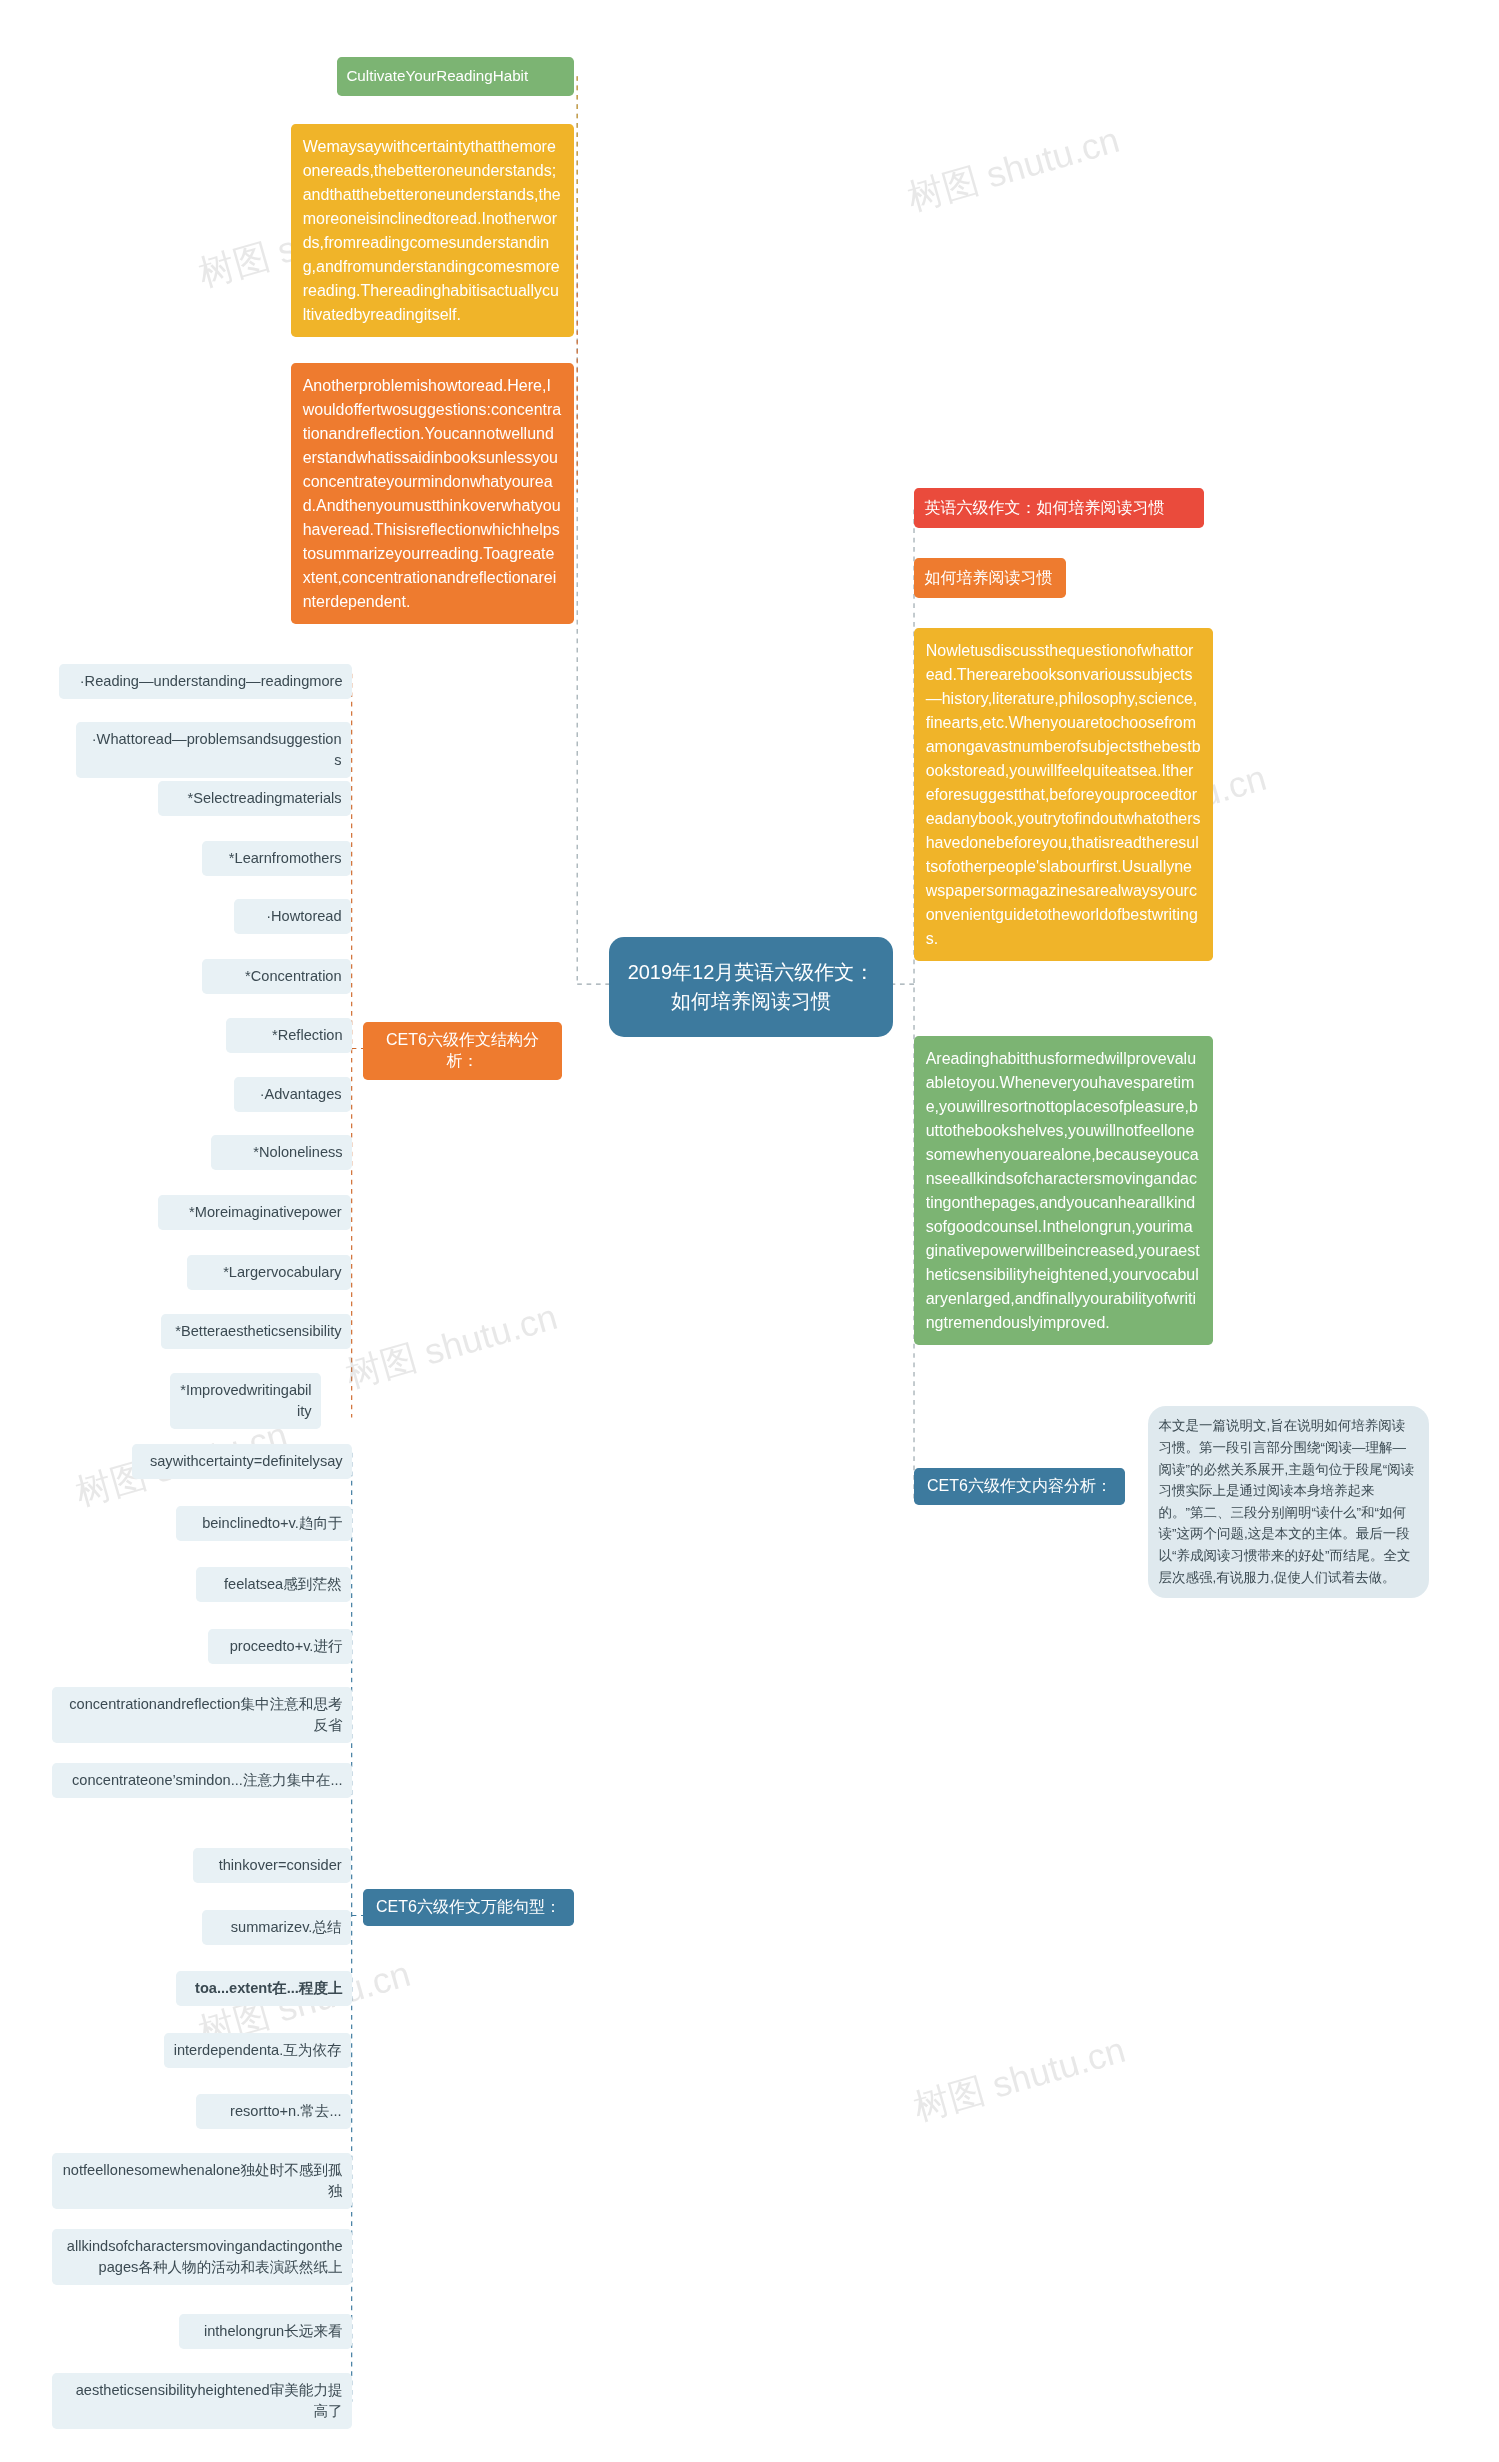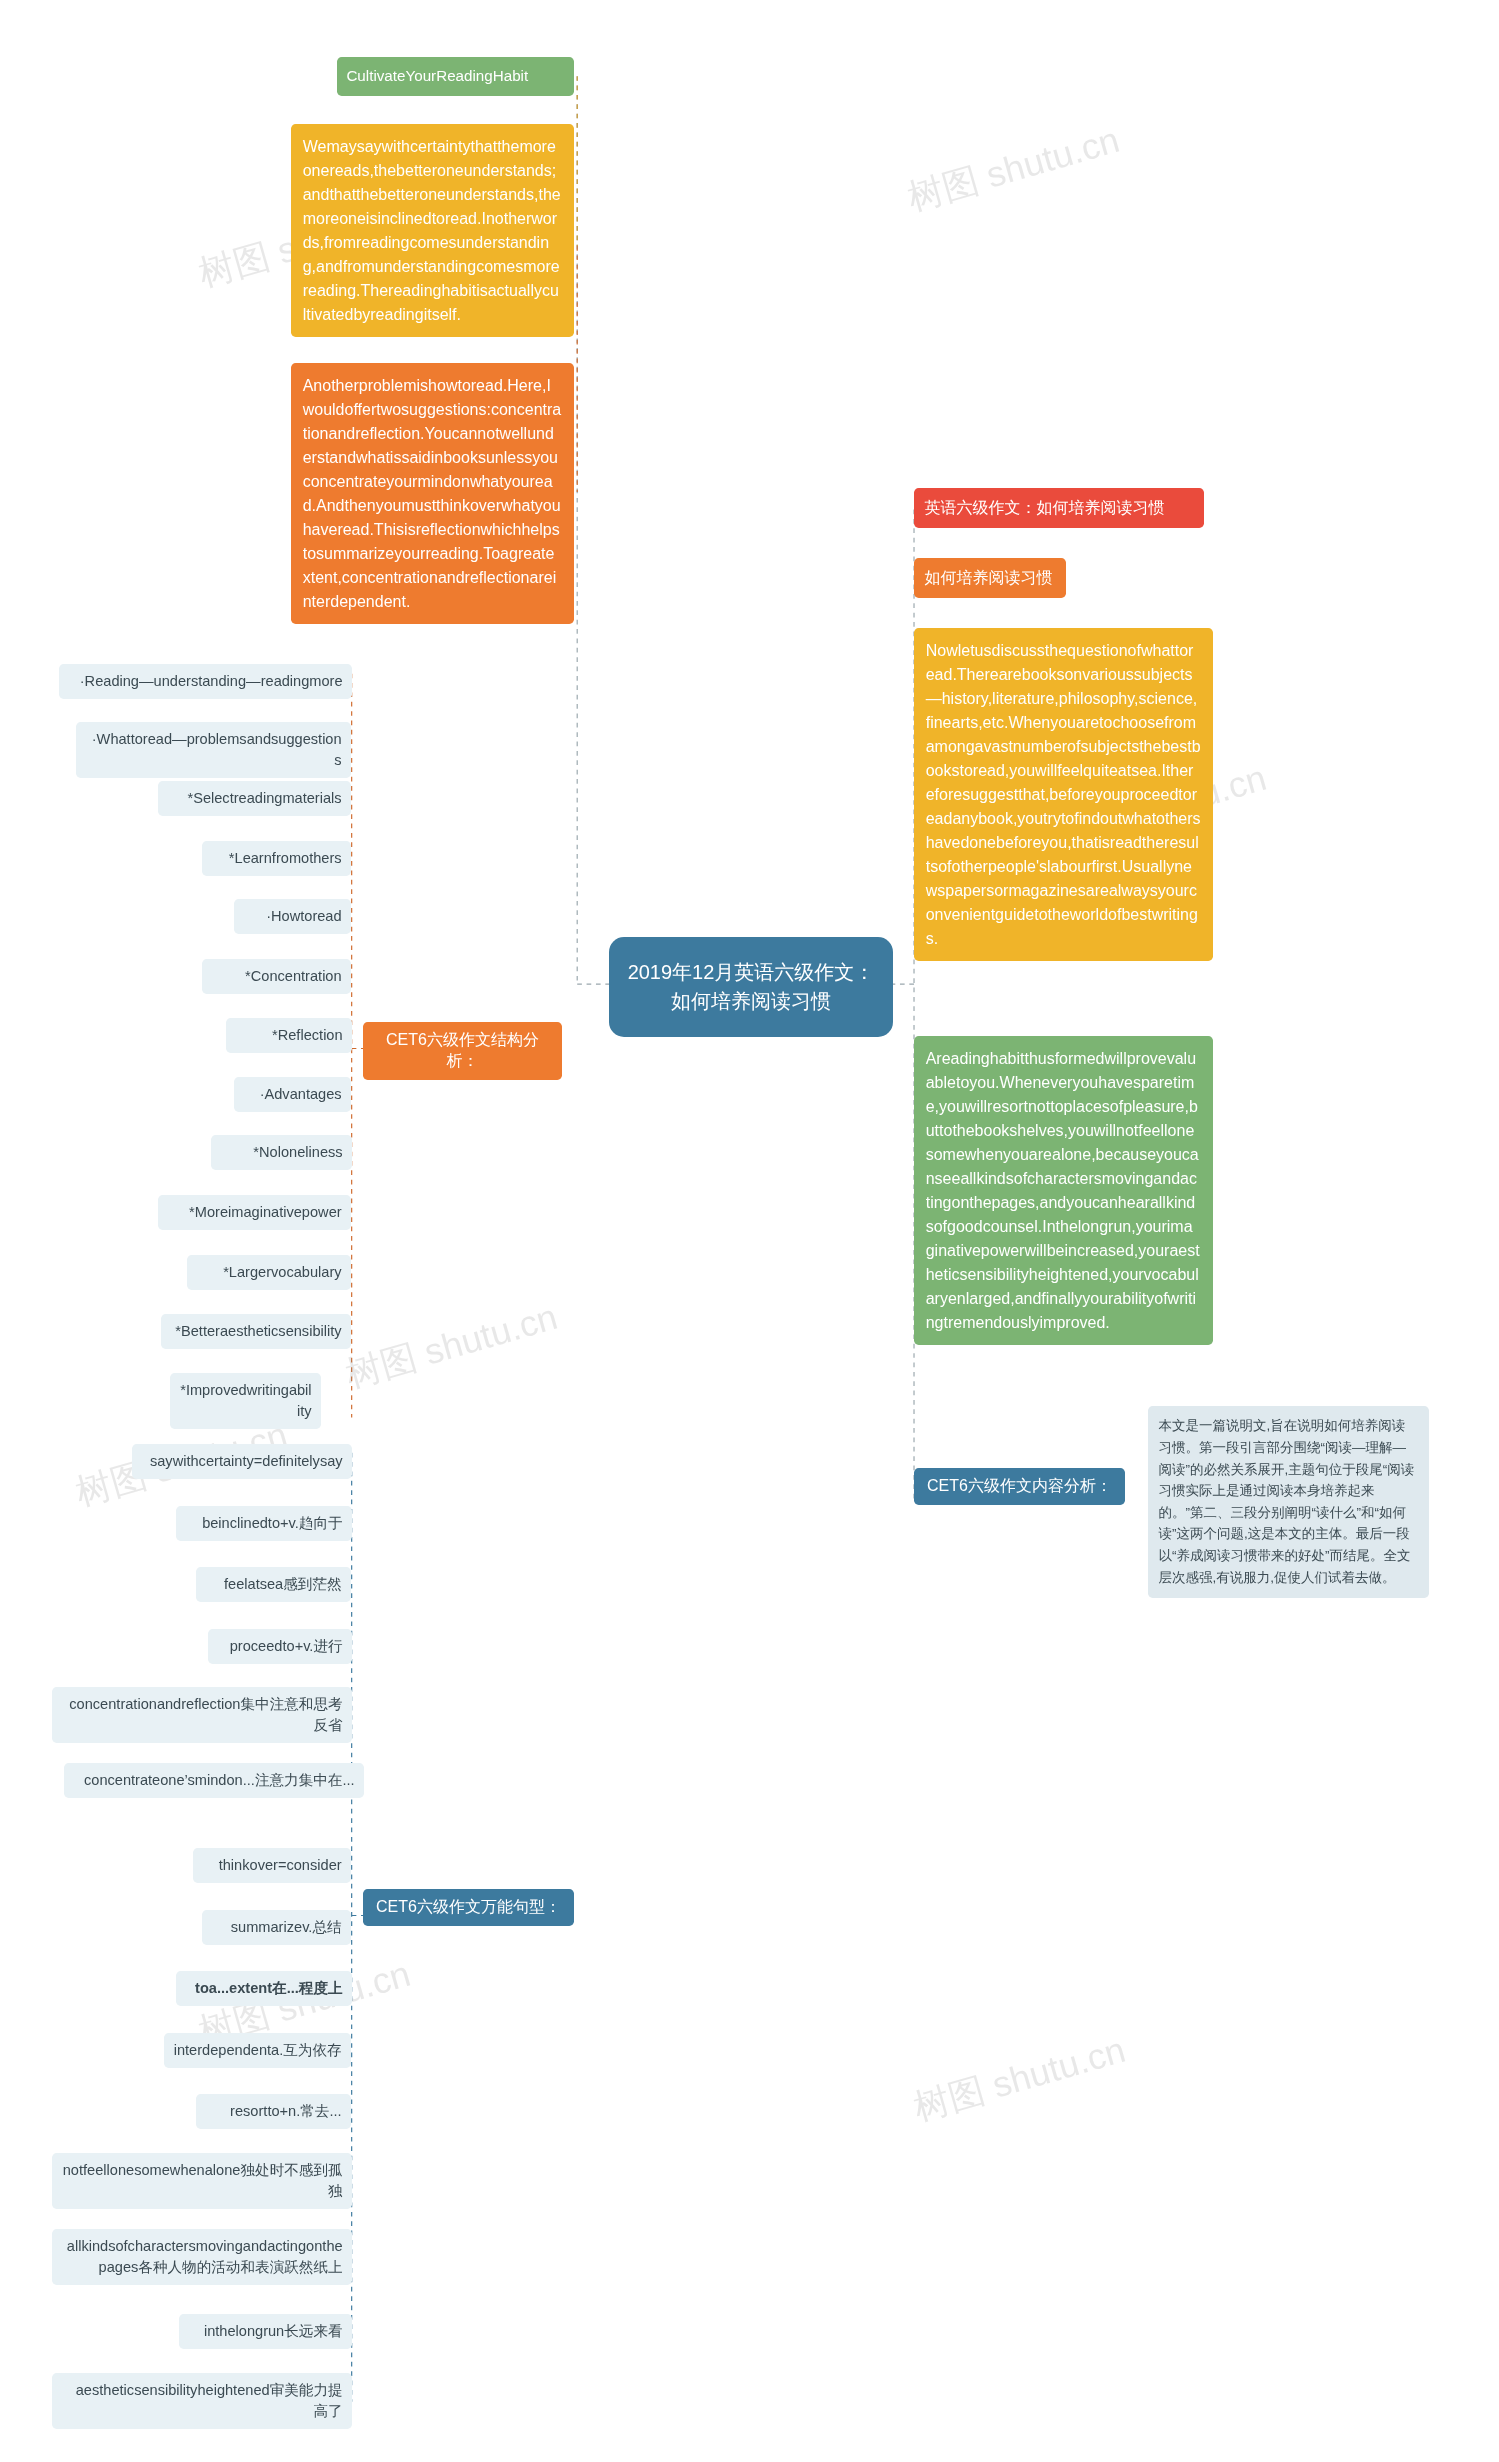--- a/index.html
+++ b/index.html
@@ -68,21 +68,21 @@
 </div>
 
 <div class="node" style="left:914px;top:628px;width:299px;background:#f0b429;padding:10.5px 11.7px;font-size:16px;">
   <span>Nowletusdiscussthequestionofwhattoread.Therearebooksonvarioussubjects—history,literature,philosophy,science,finearts,etc.Whenyouaretochoosefromamongavastnumberofsubjectsthebestbookstoread,youwillfeelquiteatsea.Ithereforesuggestthat,beforeyouproceedtoreadanybook,youtrytofindoutwhatothershavedonebeforeyou,thatisreadtheresultsofotherpeople'slabourfirst.Usuallynewspapersormagazinesarealwaysyourconvenientguidetotheworldofbestwritings.</span>
 </div>
 
 <div class="node" style="left:914px;top:1036px;width:299px;background:#7cb473;padding:10.5px 11.7px;font-size:16px;">
   <span>Areadinghabitthusformedwillprovevaluabletoyou.Wheneveryouhavesparetime,youwillresortnottoplacesofpleasure,buttothebookshelves,youwillnotfeellonesomewhenyouarealone,becauseyoucanseeallkindsofcharactersmovingandactingonthepages,andyoucanhearallkindsofgoodcounsel.Inthelongrun,yourimaginativepowerwillbeincreased,youraestheticsensibilityheightened,yourvocabularyenlarged,andfinallyyourabilityofwritingtremendouslyimproved.</span>
 </div>
 
-<div class="node" style="left:1148px;top:1406px;width:281px;background:#dfe9ee;color:#3b4a52;padding:9.4px 10.5px;font-size:13.5px;line-height:1.6;">
+<div class="node" style="left:1148px;top:1406px;width:281px;background:#dfe9ee;color:#3b4a52;padding:9.4px 10.5px;font-size:13.5px;line-height:1.6;border-radius:18px;">
   <span>本文是一篇说明文,旨在说明如何培养阅读习惯。第一段引言部分围绕“阅读—理解—阅读”的必然关系展开,主题句位于段尾“阅读习惯实际上是通过阅读本身培养起来的。”第二、三段分别阐明“读什么”和“如何读”这两个问题,这是本文的主体。最后一段以“养成阅读习惯带来的好处”而结尾。全文层次感强,有说服力,促使人们试着去做。</span>
 </div>
 
 <div class="branchlabel" style="left:363px;top:1022px;width:199px;background:#ee7b2f;">
   <span>CET6六级作文结构分析：</span>
 </div>
 
 <div class="branchlabel" style="left:914px;top:1468px;width:211px;background:#3d7a9e;">
   <span>CET6六级作文内容分析：</span>
 </div>
@@ -121,21 +121,21 @@
 <div class="leaf" style="left:132px;top:1444px;width:220px;">
   <span>saywithcertainty=definitelysay</span></div>
 <div class="leaf" style="left:176px;top:1506px;width:176px;">
   <span>beinclinedto+v.趋向于</span></div>
 <div class="leaf" style="left:196px;top:1567px;width:155px;">
   <span>feelatsea感到茫然</span></div>
 <div class="leaf" style="left:208px;top:1629px;width:144px;">
   <span>proceedto+v.进行</span></div>
 <div class="leaf" style="left:52px;top:1687px;width:300px;">
   <span>concentrationandreflection集中注意和思考反省</span></div>
-<div class="leaf" style="left:64px;top:1763px;width:300px;">
+<div class="leaf" style="left:52px;top:1763px;width:300px;">
   <span>concentrateone’smindon...注意力集中在...</span></div>
 <div class="leaf" style="left:193px;top:1848px;width:158px;">
   <span>thinkover=consider</span></div>
 <div class="leaf" style="left:202px;top:1910px;width:149px;">
   <span>summarizev.总结</span></div>
 <div class="leaf" style="left:176px;top:1971px;width:176px;font-weight:bold;">
   <span>toa...extent在...程度上</span></div>
 <div class="leaf" style="left:164px;top:2033px;width:187px;">
   <span>interdependenta.互为依存</span></div>
 <div class="leaf" style="left:196px;top:2094px;width:155px;">

